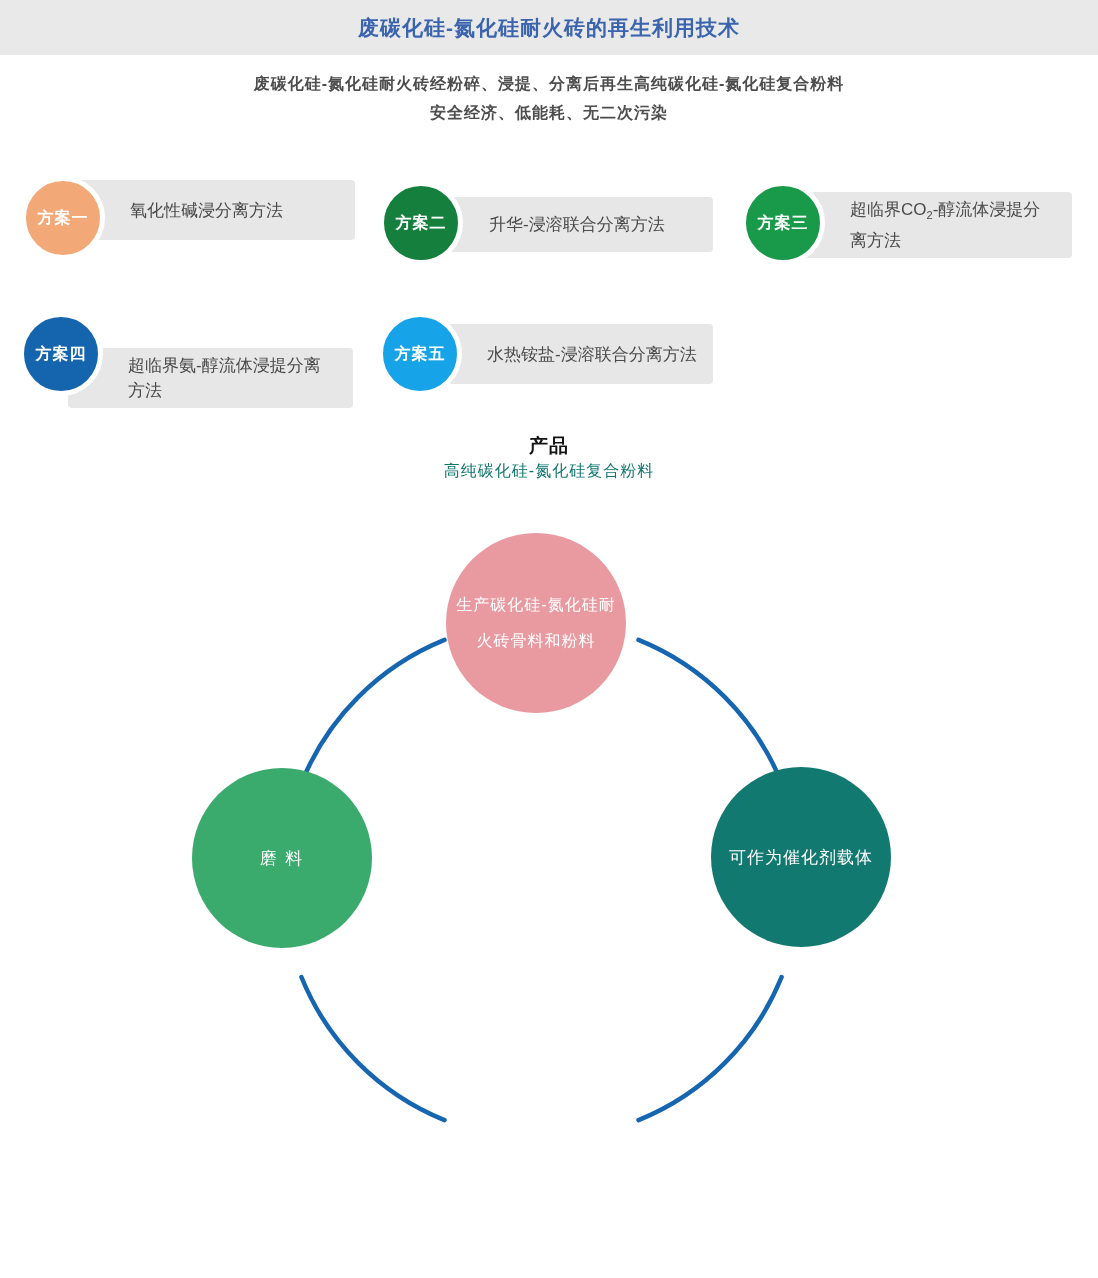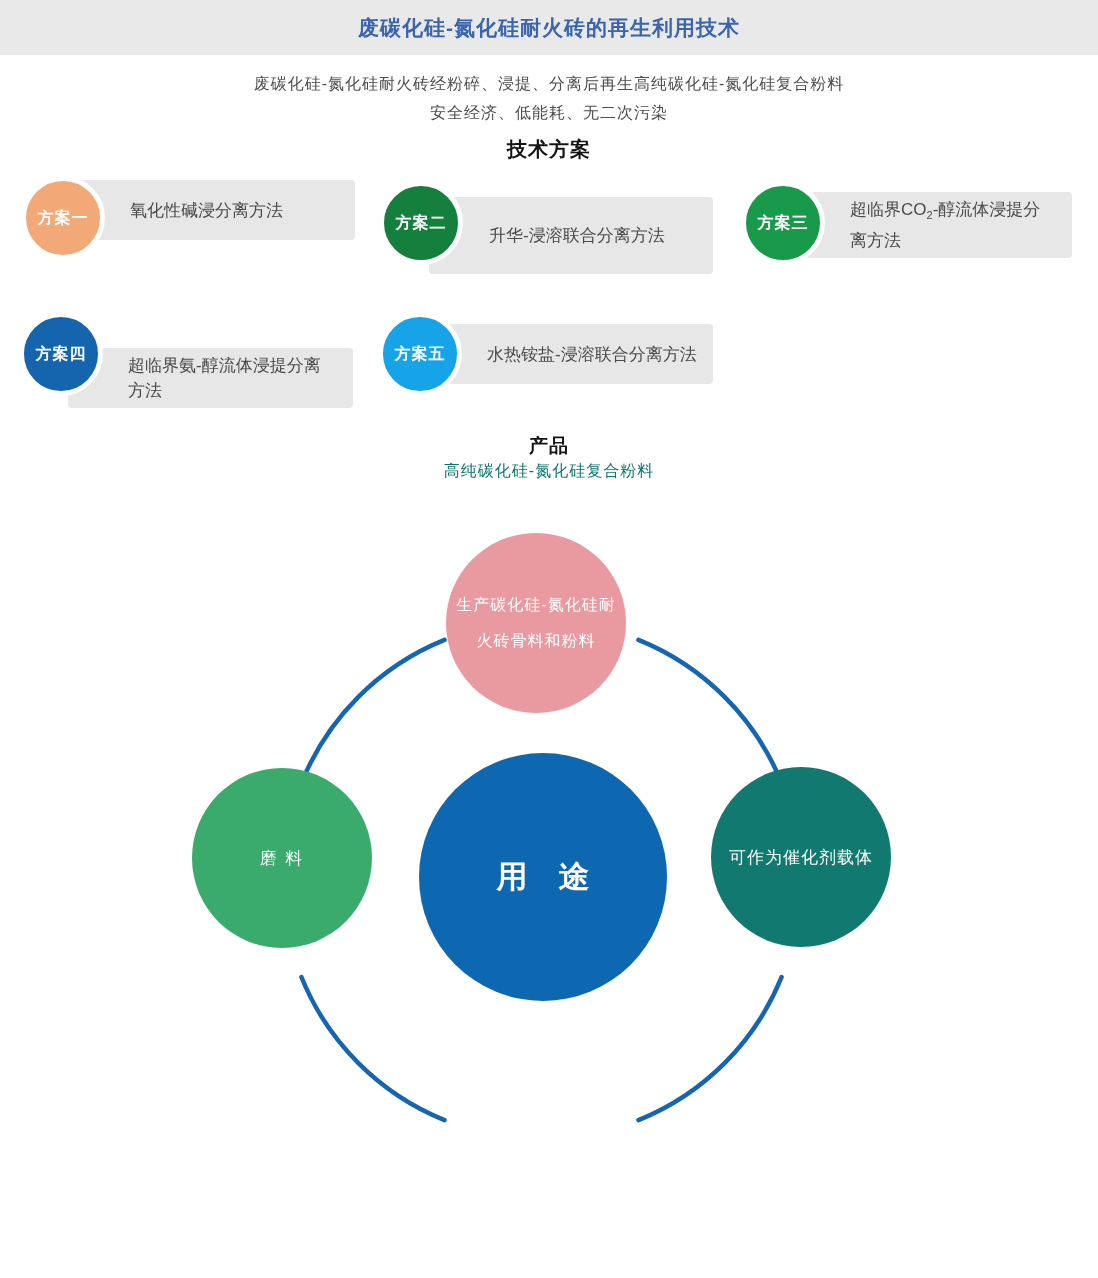--- a/index.html
+++ b/index.html
@@ -4,21 +4,21 @@
 <style>
   html,body { margin:0; padding:0; background:#ffffff; }
   body { font-family:"Liberation Sans","DejaVu Sans",sans-serif; }
   .page { position:relative; width:1098px; height:1278px; margin:0 auto; background:#ffffff; overflow:hidden; }
 
   
   .header-bar { position:absolute; left:0; top:0; width:1098px; height:55px; background:#e9e9e9; }
   .header-title { width:100%; text-align:center; line-height:55px; font-size:21px; font-weight:bold; letter-spacing:1px; }
 
   
-  .intro-line { position:absolute; left:0; width:1098px; text-align:center; font-size:16px; color:#4d4d4d; letter-spacing:1px; }
+  .intro-line { position:absolute; left:0; width:1098px; text-align:center; font-size:16px; color:#4d4d4d; letter-spacing:1px;font-weight:bold; }
   .intro-1 { top:74px; }
   .intro-2 { top:103px; }
 
   .section-title { position:absolute; left:0; width:1098px; text-align:center; font-weight:bold; color:#141414; }
   .tech-title { top:136px; font-size:20px; letter-spacing:1px; }
   .product-title { top:433px; font-size:19px; letter-spacing:1px; }
   .product-subtitle { position:absolute; left:0; top:461px; width:1098px; text-align:center; font-size:16px; color:#0f766e; letter-spacing:1px; }
 
   
   .sg-bar { position:absolute; background:#e7e7e7; border-radius:4px; display:flex; align-items:center;
@@ -44,29 +44,28 @@
 
 <div class="page">
 
   <div class="header-bar">
     <div class="header-title" style="color: rgb(58, 100, 174);">废碳化硅-氮化硅耐火砖的再生利用技术</div>
   </div>
 
   <div class="intro-line intro-1">废碳化硅-氮化硅耐火砖经粉碎、浸提、分离后再生高纯碳化硅-氮化硅复合粉料</div>
   <div class="intro-line intro-2">安全经济、低能耗、无二次污染</div>
 
-  <div class="section-title tech-title">技术方案</div>
 
   <div>
     <div class="sg-bar" style="left:70px; top:180px; width:285px; height:60px;">氧化性碱浸分离方法</div>
     <div class="sg-circle" style="left: 21px; top: 176px; background-color: rgb(242, 168, 119);">方案一</div>
   </div>
 
   <div>
-    <div class="sg-bar" style="left:429px; top:197px; width:284px; height:77px;">升华-浸溶联合分离方法</div>
+    <div class="sg-bar" style="left:429px; top:197px; width:284px; height:55px;">升华-浸溶联合分离方法</div>
     <div class="sg-circle" style="left: 379px; top: 181px; background-color: #15803d;">方案二</div>
   </div>
 
   <div>
     <div class="sg-bar" style="left:790px; top:192px; width:282px; height:66px;">
       <span><span>超临界CO</span><span class="sub">2</span><span>-醇流体浸提分离方法</span></span>
     </div>
     <div class="sg-circle" style="left: 741px; top: 181px; background-color: rgb(24, 154, 74);">方案三</div>
   </div>
 
@@ -101,17 +100,14 @@
 
   <div class="node node-left" style="background-color: rgb(58, 171, 109);">
     <span>磨 料</span>
   </div>
 
   <div class="node node-right" style="background-color: rgb(17, 121, 111);">
     <span>可作为催化剂载体</span>
   </div>
 
 
-  <div class="node node-center" style="background-color: rgb(14, 104, 177);">
-    <span>用　途</span>
-  </div>
 
 </div>
 
 </body></html>

